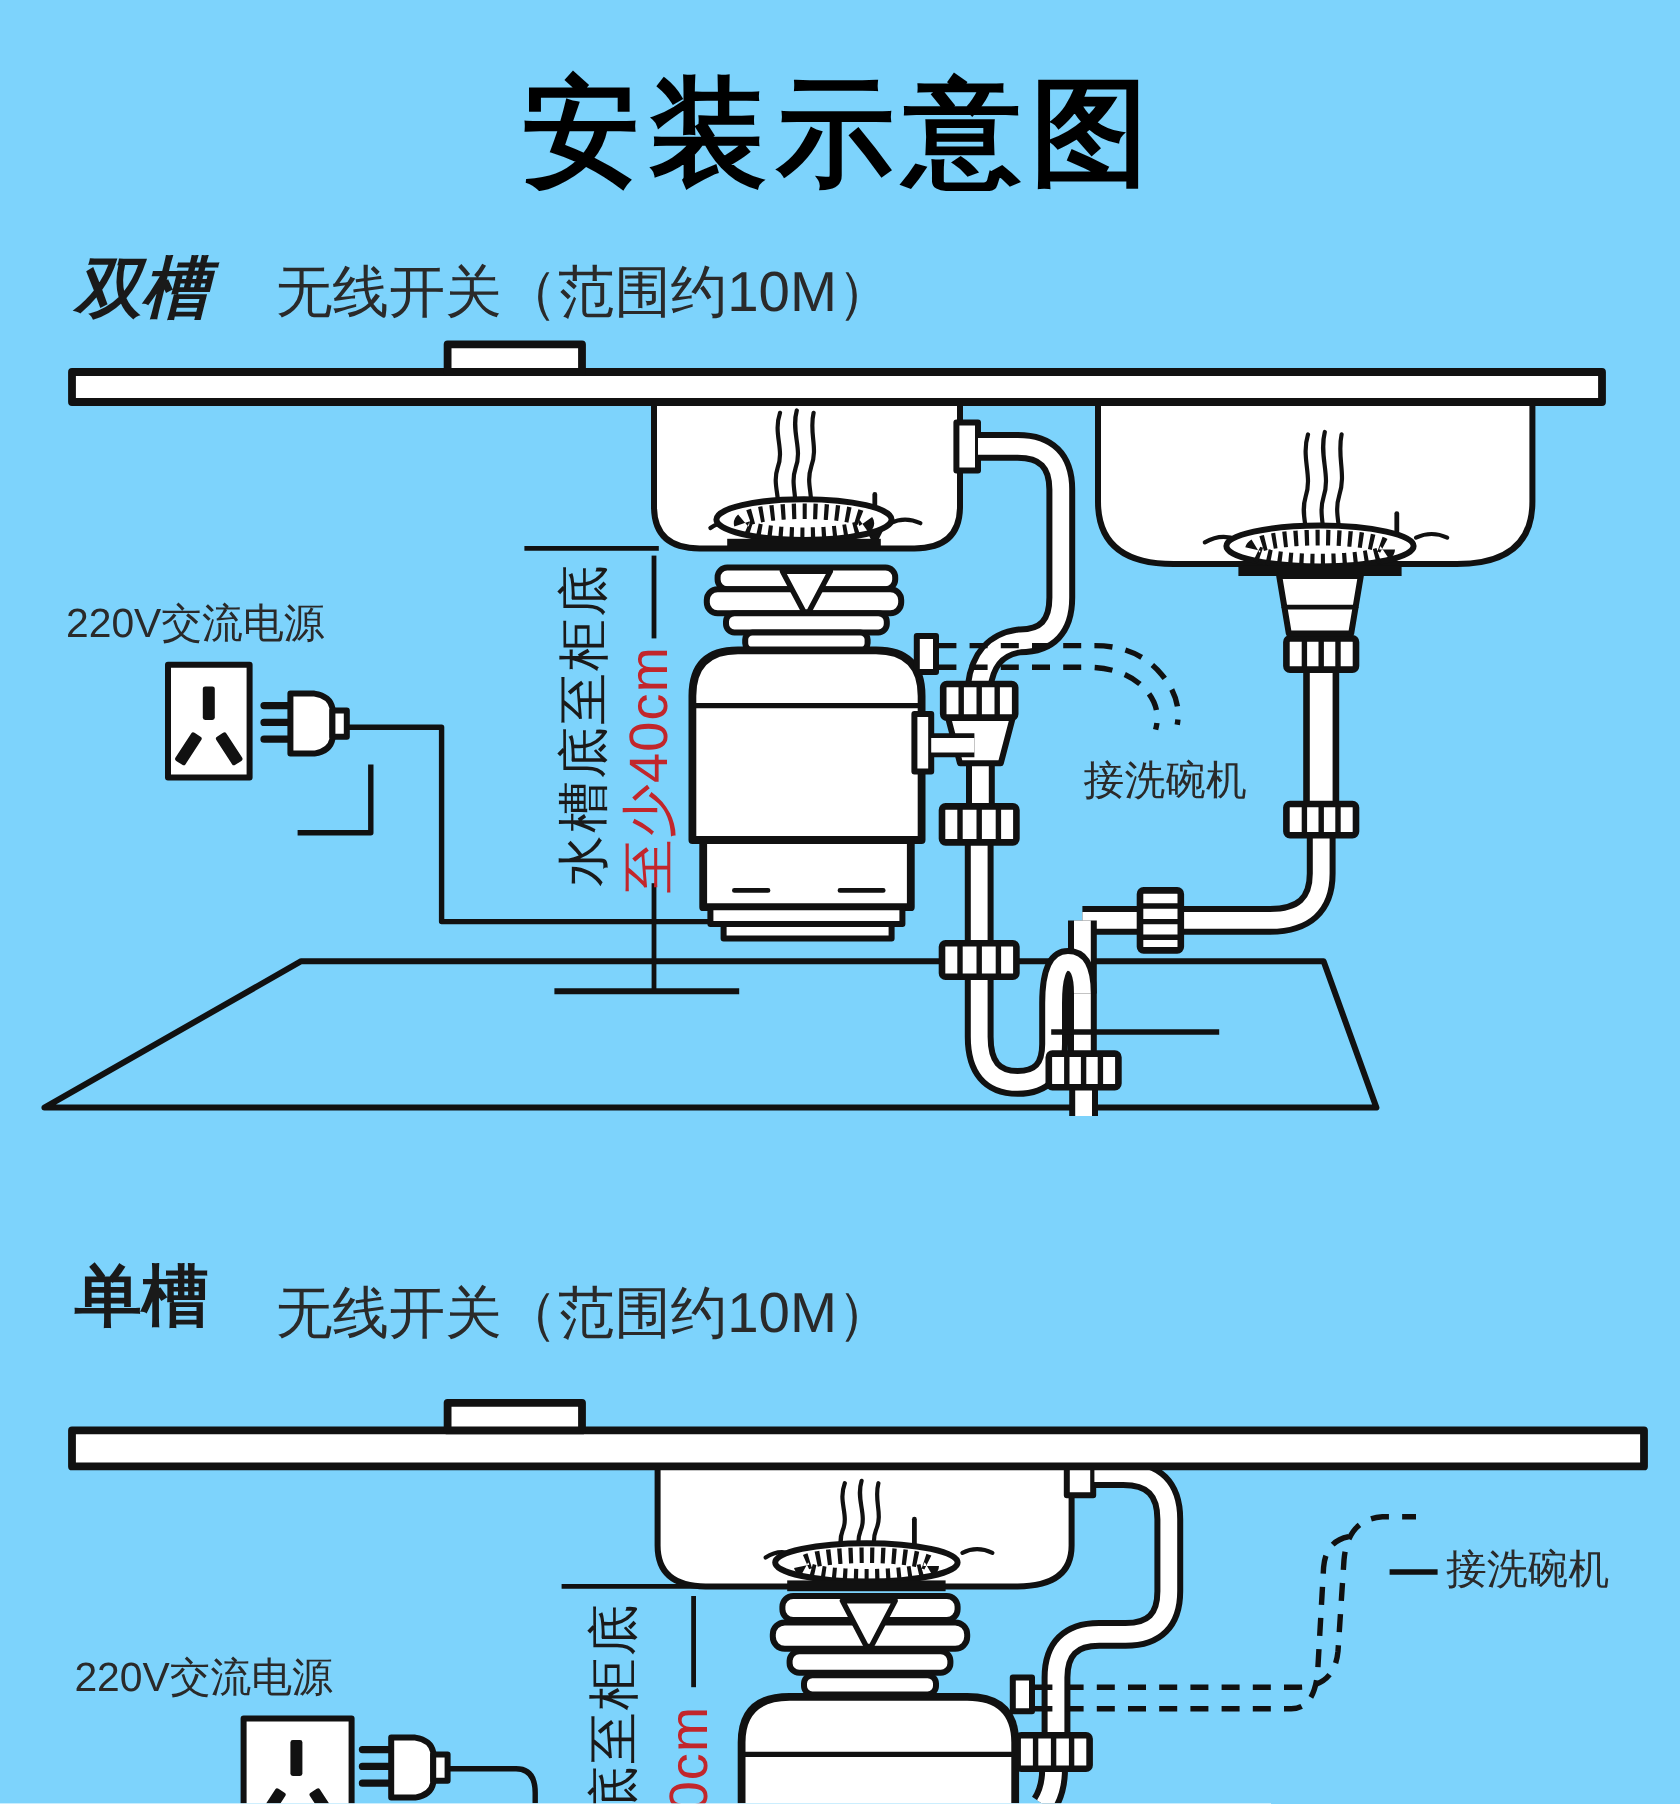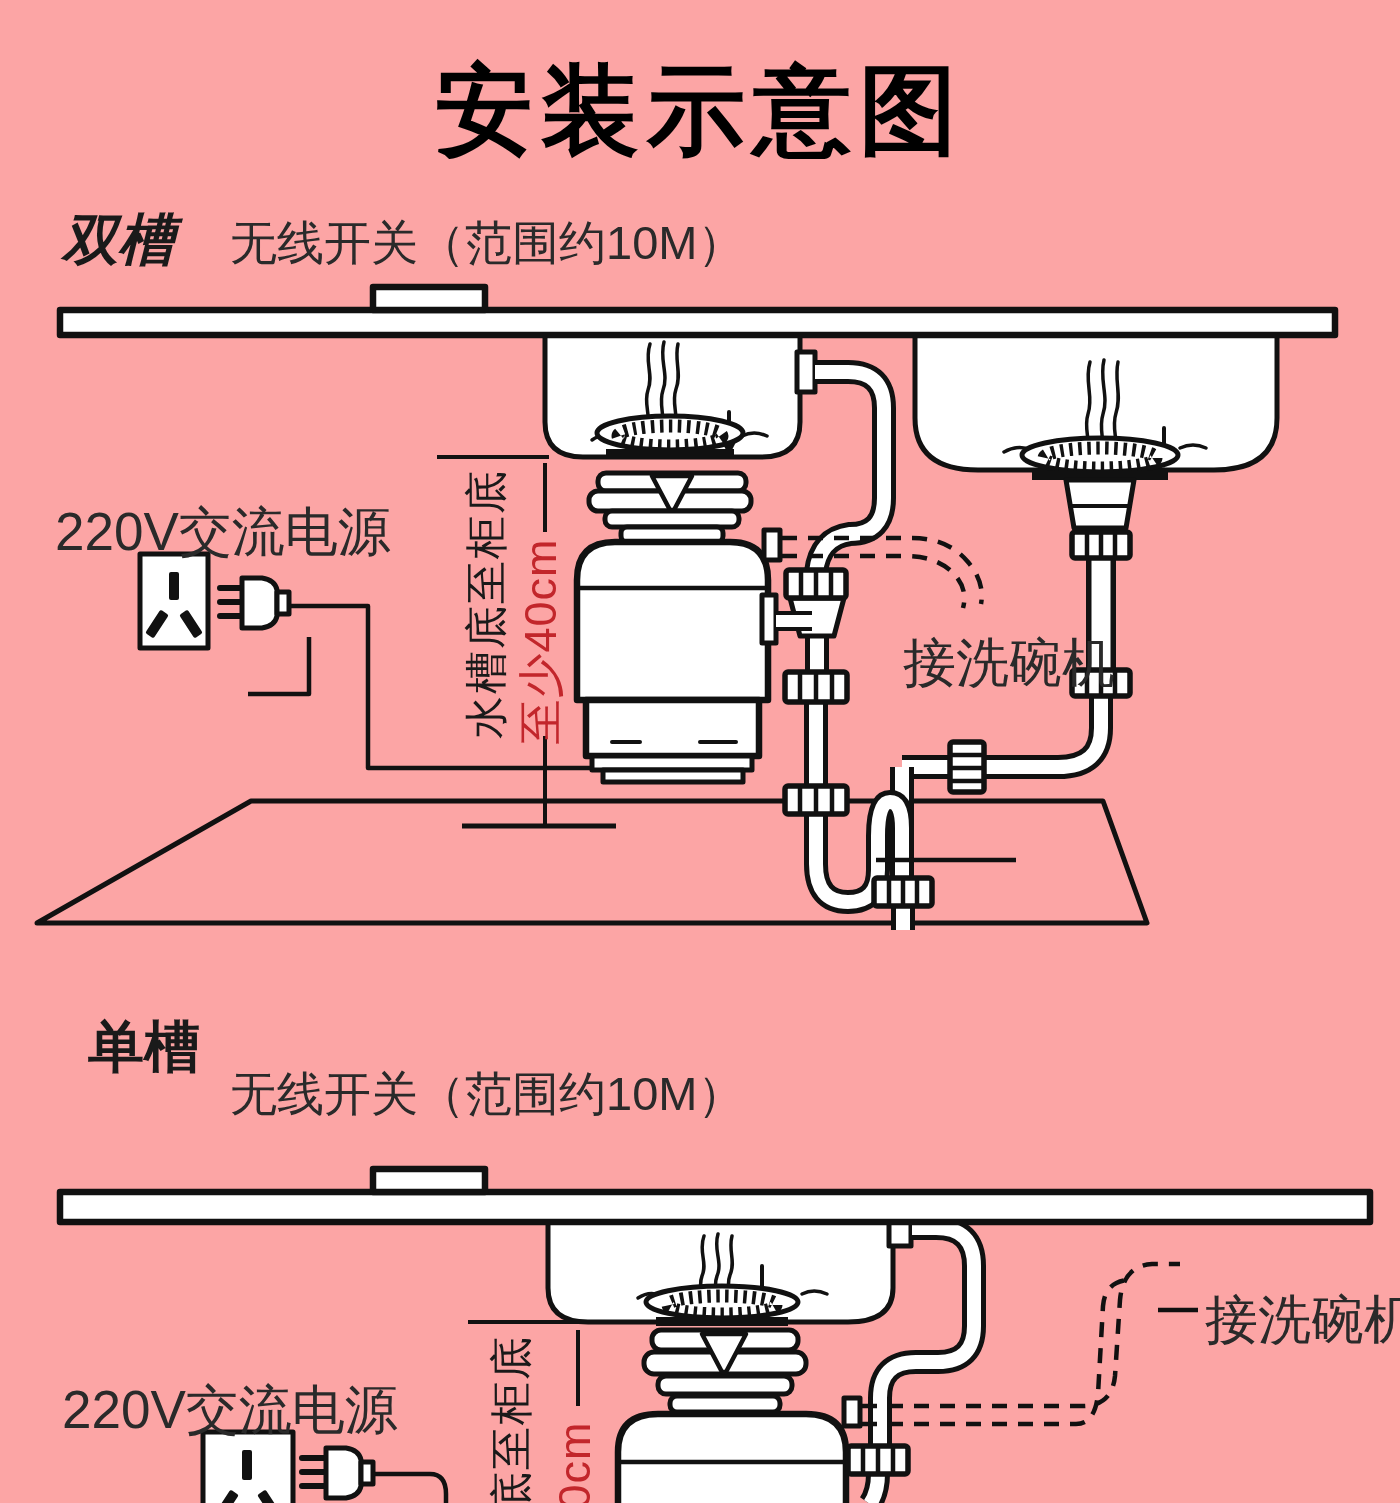--- a/index.html
+++ b/index.html
@@ -1,23 +1,23 @@
 <!DOCTYPE html>
 <html><head>
 <meta charset="utf-8">
 <style>
   html,body{margin:0;padding:0;background:#fff;}
-  #page{position:relative;width:1400px;height:1503px;background:#fca5a5;overflow:hidden;
+  #page{position:relative;width:1400px;height:1503px;background:#7dd3fc;overflow:hidden;
         font-family:"Liberation Sans","DejaVu Sans",sans-serif;color:#1c1c1c;}
   .lbl{position:absolute;white-space:nowrap;color:#222;}
   #title{left:0;top:46px;width:100%;text-align:center;font-size:98px;font-weight:bold;
          letter-spacing:8px;color:#000;}
   .sec-label{font-size:56px;font-weight:bold;color:#1a1a1a;}
   .note{font-size:47px;color:#2a2a2a;text-align:center;}
-  .small{font-size:53px;color:#2a2a2a;}
+  .small{font-size:34px;color:#2a2a2a;}
   .rot{transform:rotate(-90deg);text-align:center;}
   .dim-black{font-size:43px;letter-spacing:2px;color:#1a1a1a;}
   .dim-red{font-size:45px;letter-spacing:1px;}
   svg{position:absolute;left:0;}
   .ln{fill:none;stroke:#111;stroke-width:5;stroke-linecap:round;stroke-linejoin:round;}
   .fw{fill:#fff;stroke:#111;stroke-width:5;stroke-linejoin:round;}
   .fwb{fill:#fff;stroke:#111;stroke-width:6.5;stroke-linejoin:round;}
   .thin{fill:none;stroke:#111;stroke-width:3.5;stroke-linecap:round;}
   .dim{fill:none;stroke:#111;stroke-width:4;}
   .wire{fill:none;stroke:#111;stroke-width:4.5;stroke-linejoin:round;}
@@ -182,21 +182,21 @@
       <path class="dim" d="M545,456 V546"></path>
       <path class="dim" style="stroke-width:5" d="M462,546 H616"></path>
     </g>
   </svg>
 
   <div class="lbl small" style="left:55px;top:497px;">220V交流电源</div>
   <div class="lbl small" style="left:903px;top:628px;">接洗碗机</div>
   <div class="lbl rot dim-black" style="left:352px;top:575px;width:270px;">水槽底至柜底</div>
   <div class="lbl rot dim-red" style="left:438px;top:612px;width:205px;color:#c2262b;">至少40cm</div>
 
-  <div class="lbl sec-label" style="left:62px;top:1010px;margin-left:26px;">单槽</div>
+  <div class="lbl sec-label" style="left:62px;top:1043px;">单槽</div>
   <div class="lbl note" style="left:230px;top:1063px;">无线开关（范围约10M）</div>
 
   <svg style="top:1140px;" width="1400" height="363" viewBox="0 0 1400 363">
 
     <g>
       <path class="fw" d="M548,82 V148 Q548,182 588,182 L848,182 Q893,182 893,148 V82"></path>
       <rect class="fw" x="889" y="70" width="22" height="36"></rect>
       <path class="thin" d="M704,96 c-6,16 4,26 -2,40 c-5,13 4,22 -1,36"></path>
       <path class="thin" d="M718,94 c-5,16 5,28 -1,42 c-5,13 3,22 -1,38"></path>
       <path class="thin" d="M732,96 c-4,15 4,25 -2,39 c-5,13 3,21 -1,35"></path>

